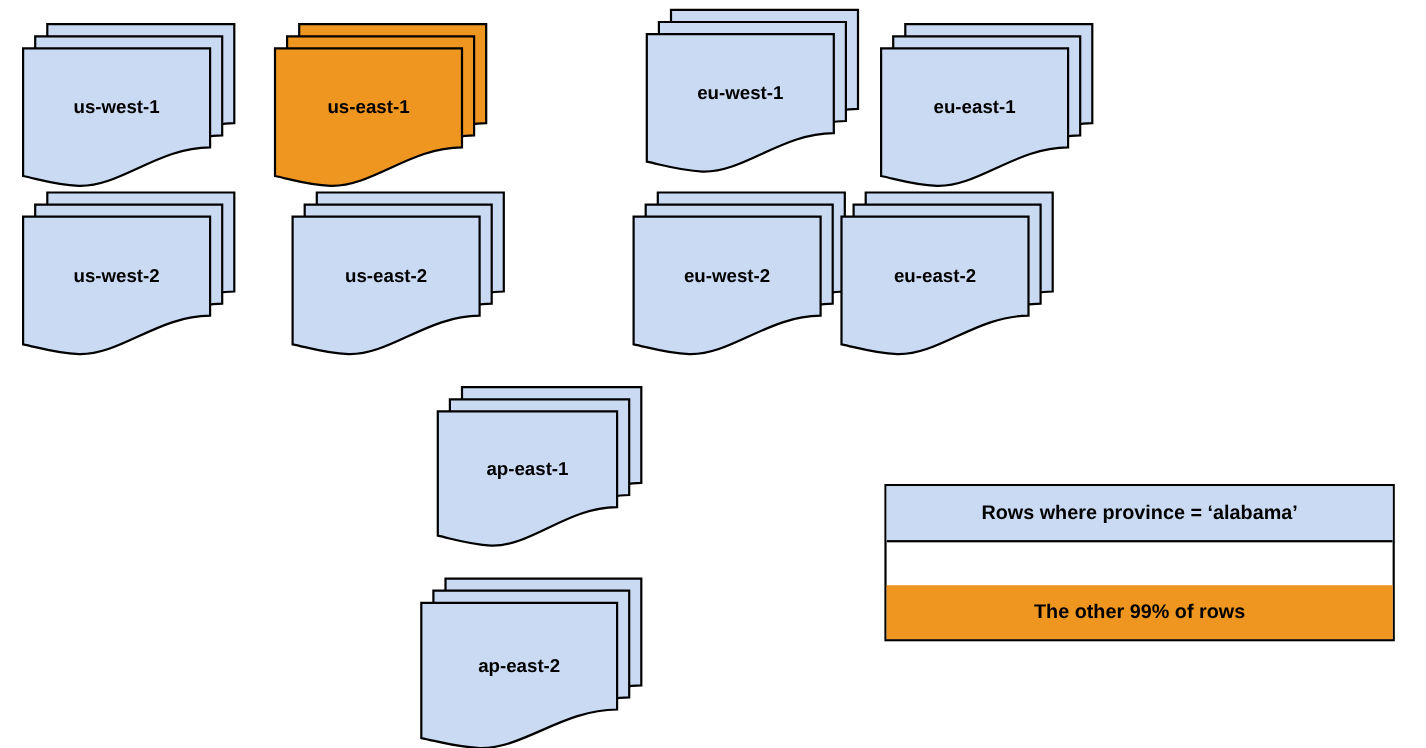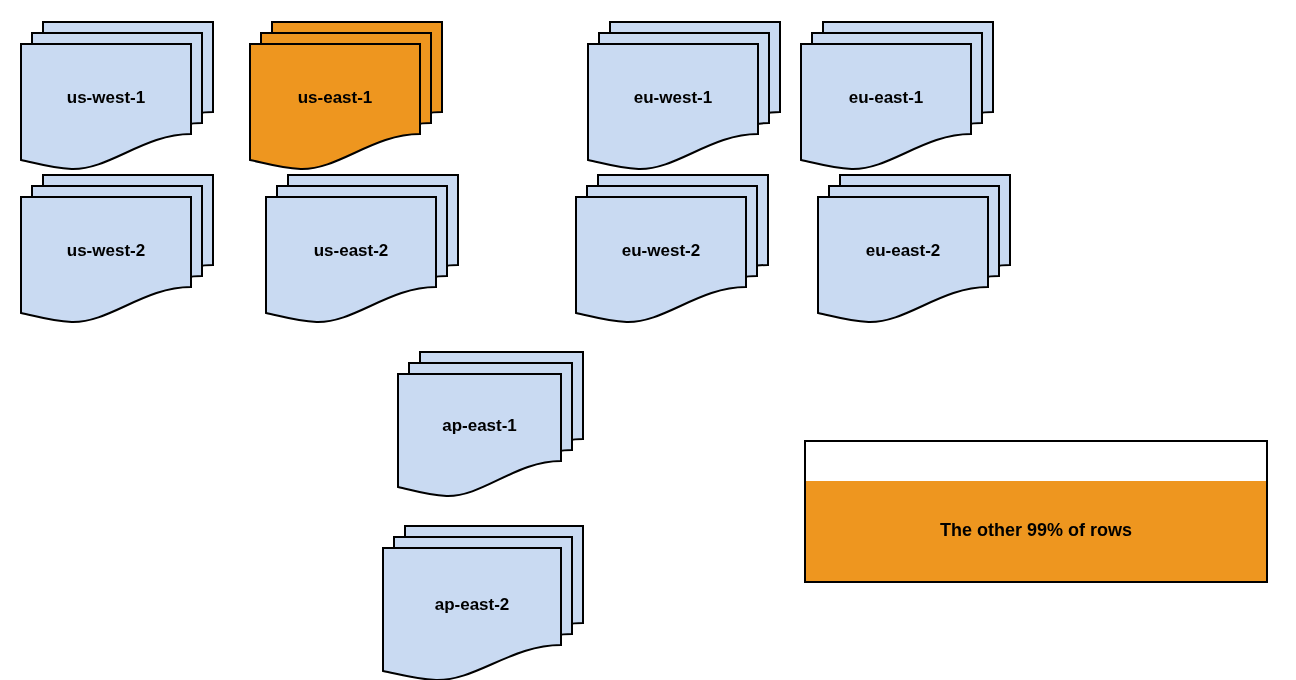--- a/index.html
+++ b/index.html
@@ -95,21 +95,21 @@
           </g>
           <g transform="translate(11,11)">
             <path class="doc-shape" d="M 1 1 L 171 1 L 171 91 C 123.83999999999999 91 89.44 127 51.6 126 C 30.959999999999997 125 15.479999999999999 120 1 117 Z" fill="#ee961f"></path>
           </g>
           <g transform="translate(0,22)">
             <path class="doc-shape" d="M 1 1 L 171 1 L 171 91 C 123.83999999999999 91 89.44 127 51.6 126 C 30.959999999999997 125 15.479999999999999 120 1 117 Z" fill="#ee961f"></path>
             <text class="doc-label" x="86" y="55.5">us-east-1</text>
           </g>
         </svg>
       </div>
-      <div class="stack" style="left: 575px; top: 21px; width: 198px; height: 124px; padding-left: 12px;">
+      <div class="stack" style="left: 575px; top: 8px; width: 198px; height: 124px; padding-left: 12px;">
         <svg width="198" height="155">
           <g transform="translate(22,0)">
             <path class="doc-shape" d="M 1 1 L 171 1 L 171 91 C 123.83999999999999 91 89.44 127 51.6 126 C 30.959999999999997 125 15.479999999999999 120 1 117 Z" fill="#c9daf2"></path>
           </g>
           <g transform="translate(11,11)">
             <path class="doc-shape" d="M 1 1 L 171 1 L 171 91 C 123.83999999999999 91 89.44 127 51.6 126 C 30.959999999999997 125 15.479999999999999 120 1 117 Z" fill="#c9daf2"></path>
           </g>
           <g transform="translate(0,22)">
             <path class="doc-shape" d="M 1 1 L 171 1 L 171 91 C 123.83999999999999 91 89.44 127 51.6 126 C 30.959999999999997 125 15.479999999999999 120 1 117 Z" fill="#c9daf2"></path>
             <text class="doc-label" x="86" y="55.5">eu-west-1</text>
@@ -165,21 +165,21 @@
           </g>
           <g transform="translate(11,11)">
             <path class="doc-shape" d="M 1 1 L 171 1 L 171 91 C 123.83999999999999 91 89.44 127 51.6 126 C 30.959999999999997 125 15.479999999999999 120 1 117 Z" fill="#c9daf2"></path>
           </g>
           <g transform="translate(0,22)">
             <path class="doc-shape" d="M 1 1 L 171 1 L 171 91 C 123.83999999999999 91 89.44 127 51.6 126 C 30.959999999999997 125 15.479999999999999 120 1 117 Z" fill="#c9daf2"></path>
             <text class="doc-label" x="86" y="55.5">eu-west-2</text>
           </g>
         </svg>
       </div>
-      <div class="stack" style="left: 817px; top: 174px; width: 198px; height: 155px;">
+      <div class="stack" style="left: 764px; top: 174px; width: 198px; height: 155px;">
         <svg width="198" height="155">
           <g transform="translate(22,0)">
             <path class="doc-shape" d="M 1 1 L 171 1 L 171 91 C 123.83999999999999 91 89.44 127 51.6 126 C 30.959999999999997 125 15.479999999999999 120 1 117 Z" fill="#c9daf2"></path>
           </g>
           <g transform="translate(11,11)">
             <path class="doc-shape" d="M 1 1 L 171 1 L 171 91 C 123.83999999999999 91 89.44 127 51.6 126 C 30.959999999999997 125 15.479999999999999 120 1 117 Z" fill="#c9daf2"></path>
           </g>
           <g transform="translate(0,22)">
             <path class="doc-shape" d="M 1 1 L 171 1 L 171 91 C 123.83999999999999 91 89.44 127 51.6 126 C 30.959999999999997 125 15.479999999999999 120 1 117 Z" fill="#c9daf2"></path>
             <text class="doc-label" x="86" y="55.5">eu-east-2</text>
@@ -210,18 +210,21 @@
           </g>
           <g transform="translate(0,22)">
             <path class="doc-shape" d="M 1 1 L 179 1 L 179 98 C 129.6 98 93.60000000000001 134 54 133 C 32.4 132 16.2 127 1 124 Z" fill="#c9daf2"></path>
             <text class="doc-label" x="90" y="59">ap-east-2</text>
           </g>
         </svg>
       </div>
     </div>
   <div id="legend-layer">
       <div class="legend" style="left: 804px; top: 440px; width: 464px; height: 143px;">
+        <div class="legend-row blue" style="height: 73px;">
+          <span>Rows where province = ‘alabama’</span>
+        </div>
         <div class="legend-row orange" style="height: 70px; border-bottom: none; flex: 1 1 auto;">
           <span>The other 99% of rows</span>
         </div>
       </div>
     </div>
 </div>
 
 </body></html>

